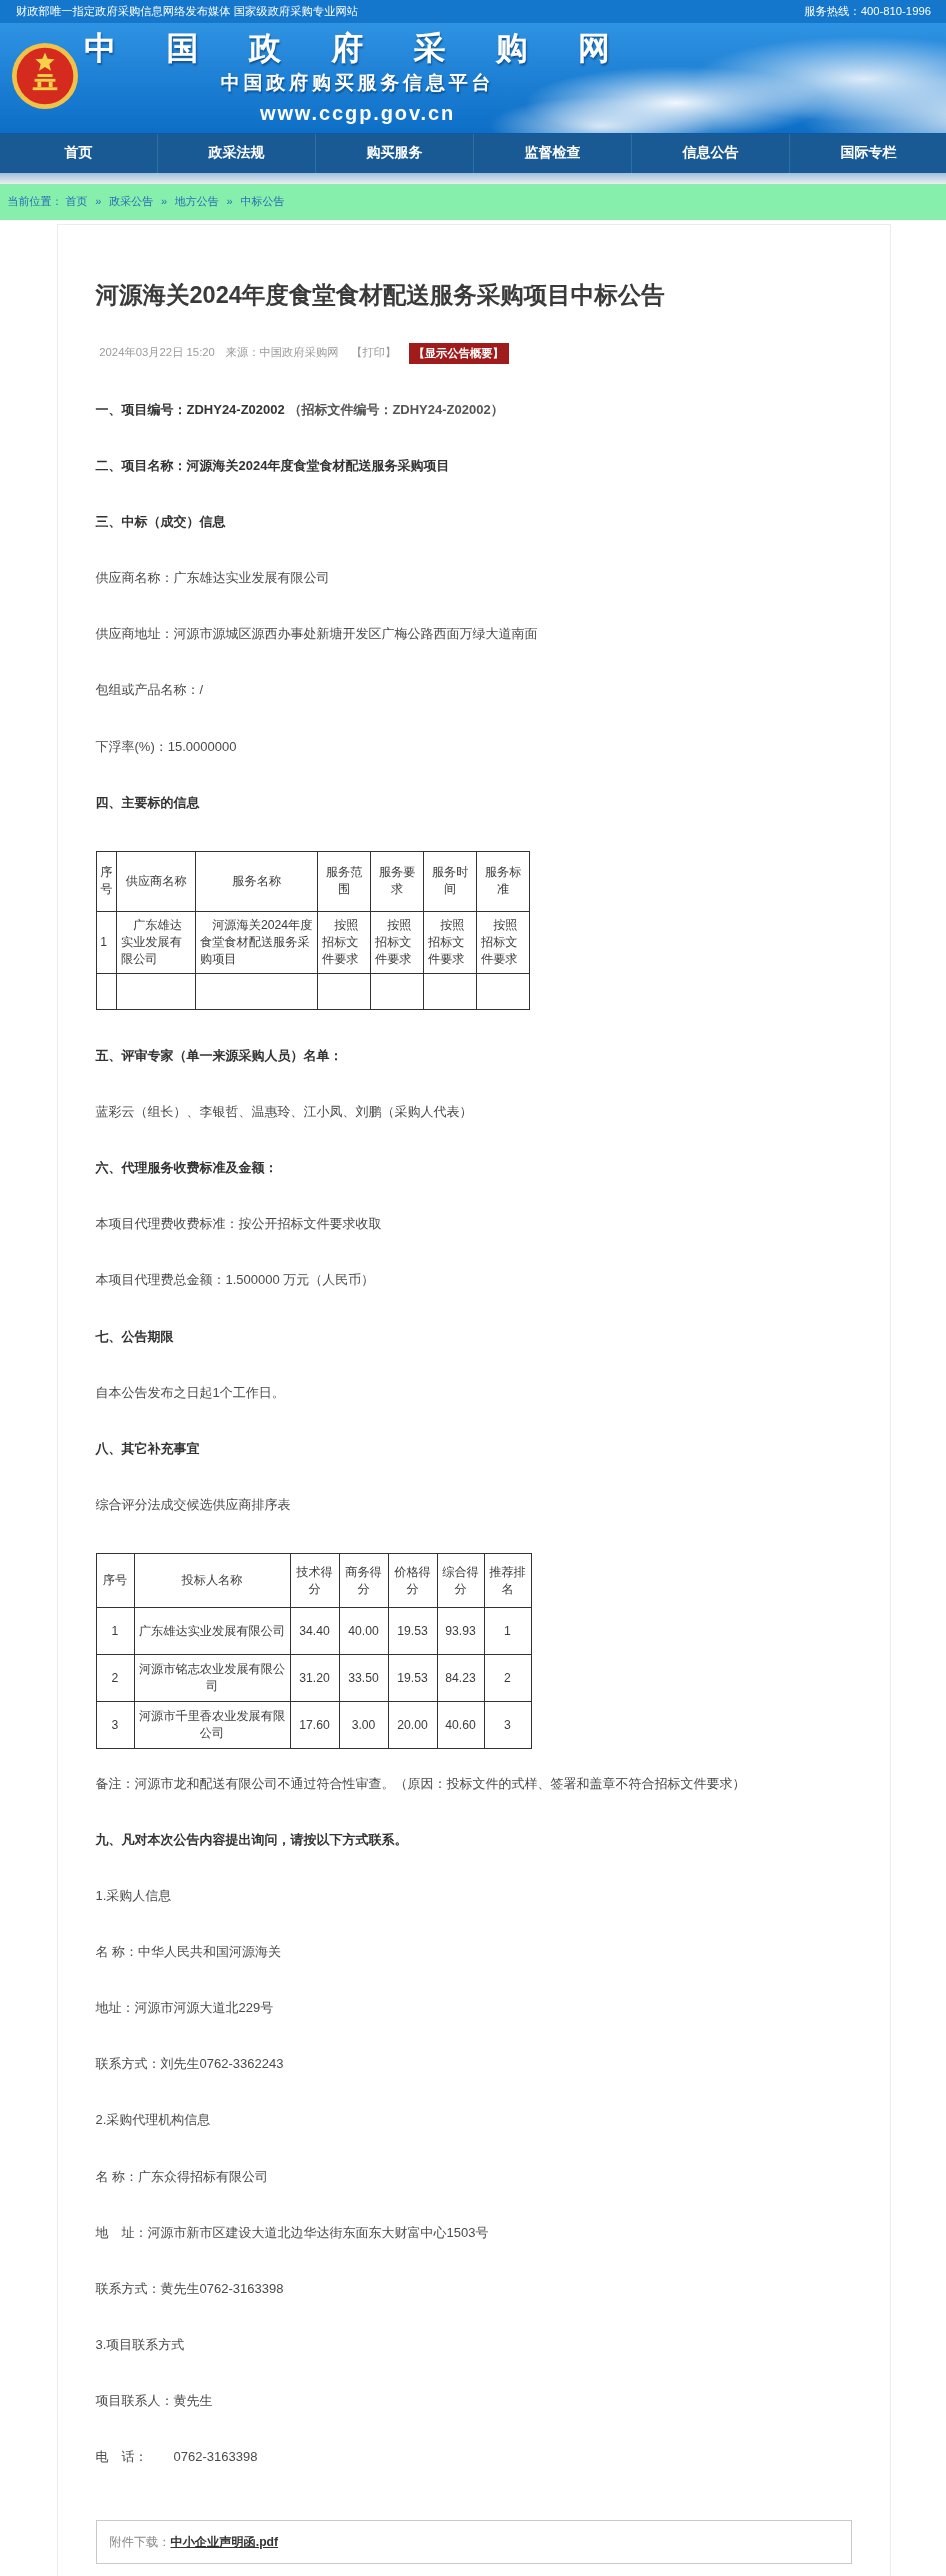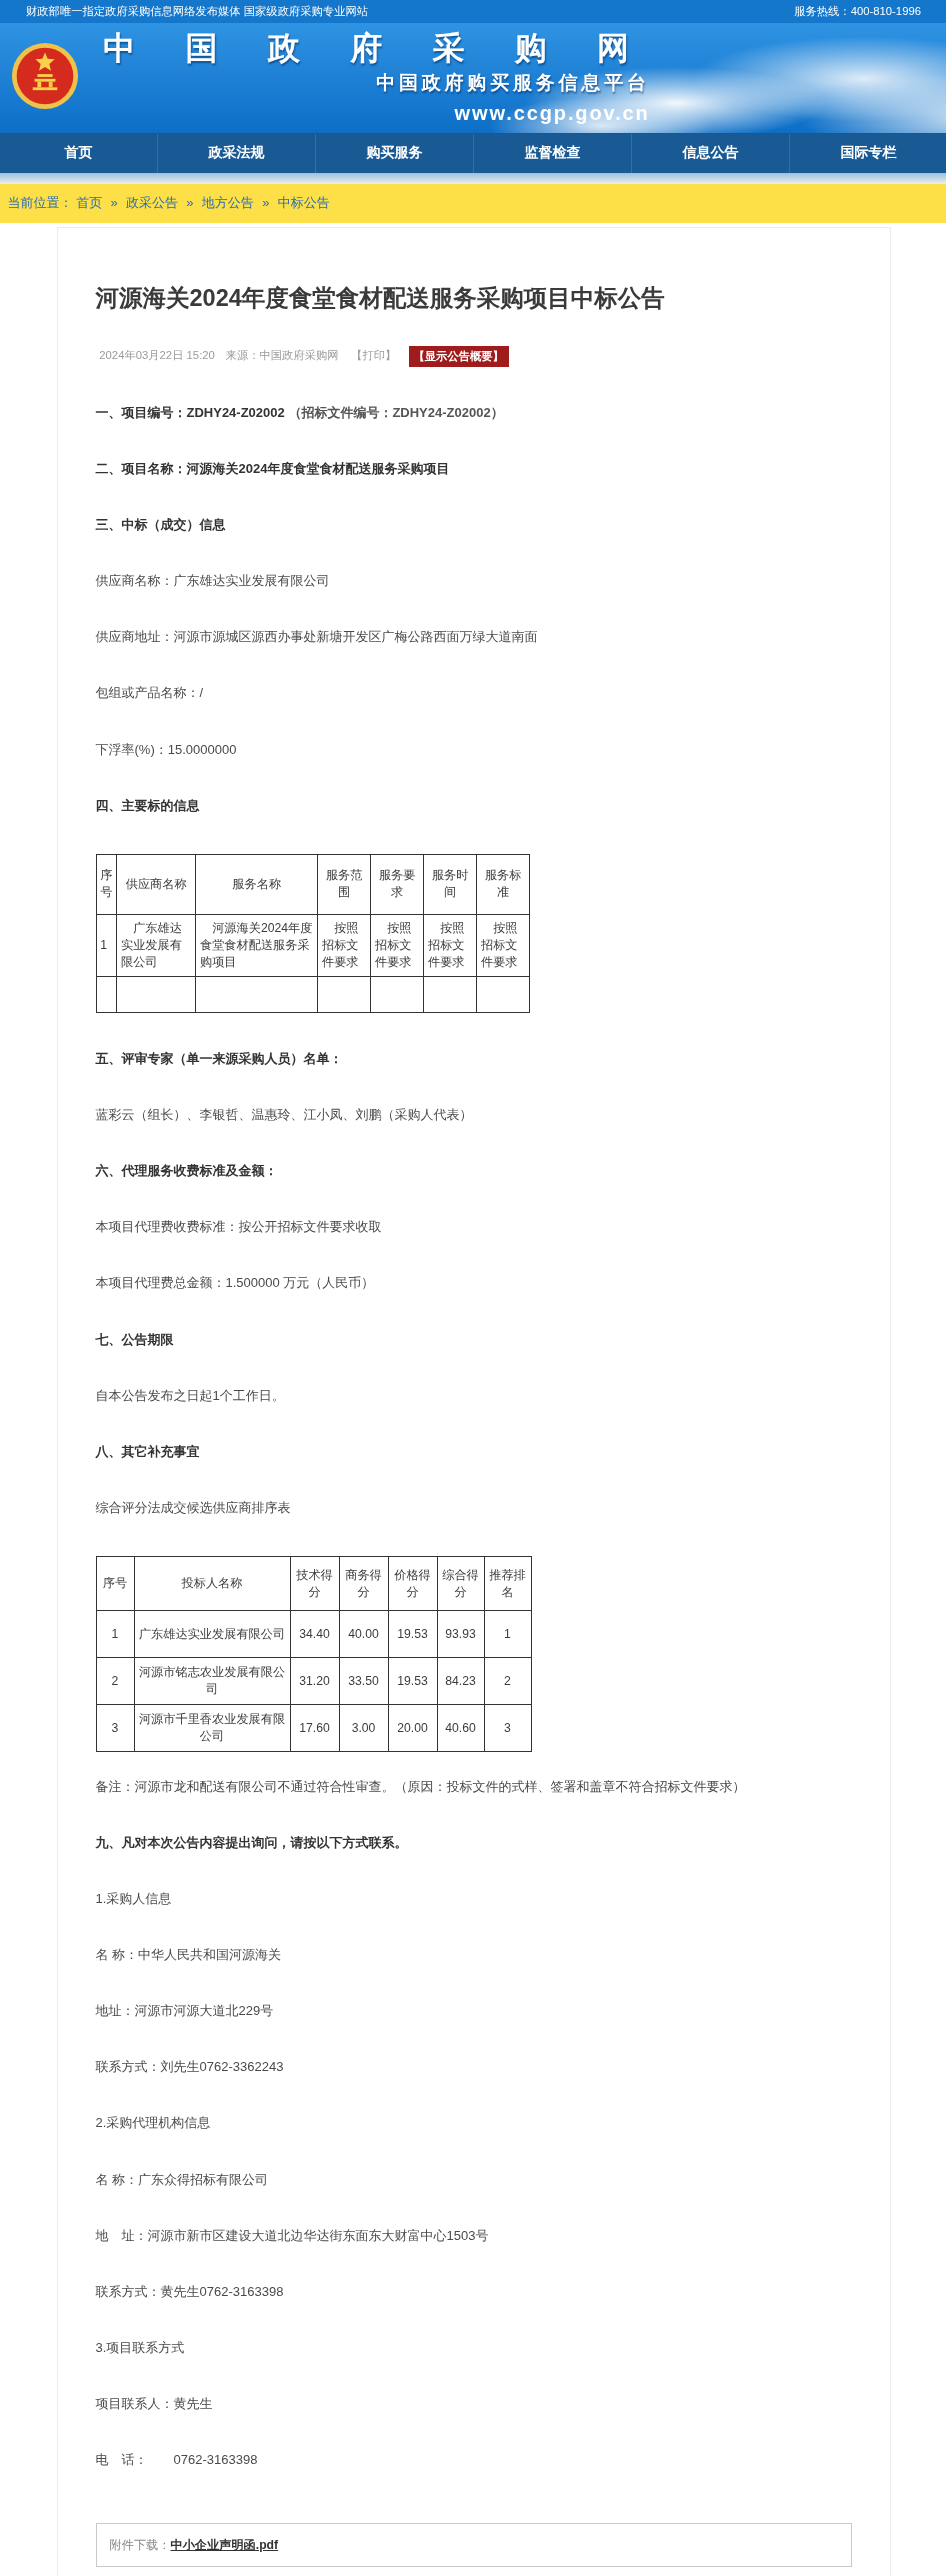--- a/index.html
+++ b/index.html
@@ -4,56 +4,56 @@
 <style>
   * { margin:0; padding:0; box-sizing:border-box; }
   html { background:#fff; }
   body {
     width:947px; margin:0 auto; background:#ffffff;
     font-family:"Liberation Sans","DejaVu Sans",sans-serif; color:#444;
   }
   
   .topbar {
     height:22.5px; background:#1577cb; color:#fff; font-size:11.3px;
-    display:flex; justify-content:space-between; align-items:center; padding:0 26px;
+    display:flex; justify-content:space-between; align-items:center; padding:0 16px;
   }
   
   .banner {
     height:111px; position:relative; display:flex; align-items:center; overflow:hidden;
     background:
       radial-gradient(ellipse 216px 52px at 676px 80px, rgba(255,255,255,.95), rgba(255,255,255,0) 70%),
       radial-gradient(ellipse 244px 61px at 864px 56px, rgba(255,255,255,.85), rgba(255,255,255,0) 70%),
       radial-gradient(ellipse 160px 42px at 601px 103px, rgba(255,255,255,.8), rgba(255,255,255,0) 70%),
       radial-gradient(ellipse 282px 66px at 996px 94px, rgba(255,255,255,.9), rgba(255,255,255,0) 70%),
       linear-gradient(180deg,#2f93e3 0%, #0d6ec6 100%);
     border-bottom:1.9px solid #0a5aa5;
   }
   .emblem { margin:0 0 0 11.3px; flex:0 0 auto; }
-  .banner-text { margin-left:24px; color:#fff; text-align:right; }
+  .banner-text { margin-left:5px; color:#fff; text-align:center; }
   .site-name {
     font-size:32px; font-weight:bold; letter-spacing:20.7px; line-height:36px;
     text-shadow:0.9px 1.9px 1.9px rgba(0,40,90,.55); white-space:nowrap;
   }
   .site-sub {
     font-size:19px; font-weight:bold; letter-spacing:3.8px; line-height:34px;
     text-shadow:0.9px 1.9px 1.9px rgba(0,40,90,.55); white-space:nowrap;
   }
   .site-url { font-size:20px; font-weight:bold; letter-spacing:1.9px; line-height:26px; }
   
   .nav { height:39px; background:#1a5a94; display:flex; }
   .nav a {
     flex:1; display:flex; align-items:center; justify-content:center;
     color:#fff; font-size:14px; font-weight:bold; text-decoration:none;
     border-right:0.9px solid rgba(255,255,255,.12);
   }
   .nav a:last-child { border-right:none; }
   .nav-strip { height:11.3px; background:linear-gradient(180deg,#9cc0de,#eeeeee); }
   
   .breadcrumb {
-    background:#fde047; padding:10.3px 7.5px 11.3px; font-size:13px; color:#2a6db5;
+    background:#86efac; padding:10.3px 7.5px 11.3px; font-size:11px; color:#2a6db5;
   }
   .breadcrumb a { color:#2a6db5; text-decoration:none; }
   .breadcrumb .sep { margin:0 4.7px; color:#2a6db5; }
   
   .page-bg { background:#fff; }
   .card {
     width:834px; margin:3.8px auto 0; background:#fff;
     border:0.9px solid #ececec; padding:0 38px 45px;
   }
   .article-title {

